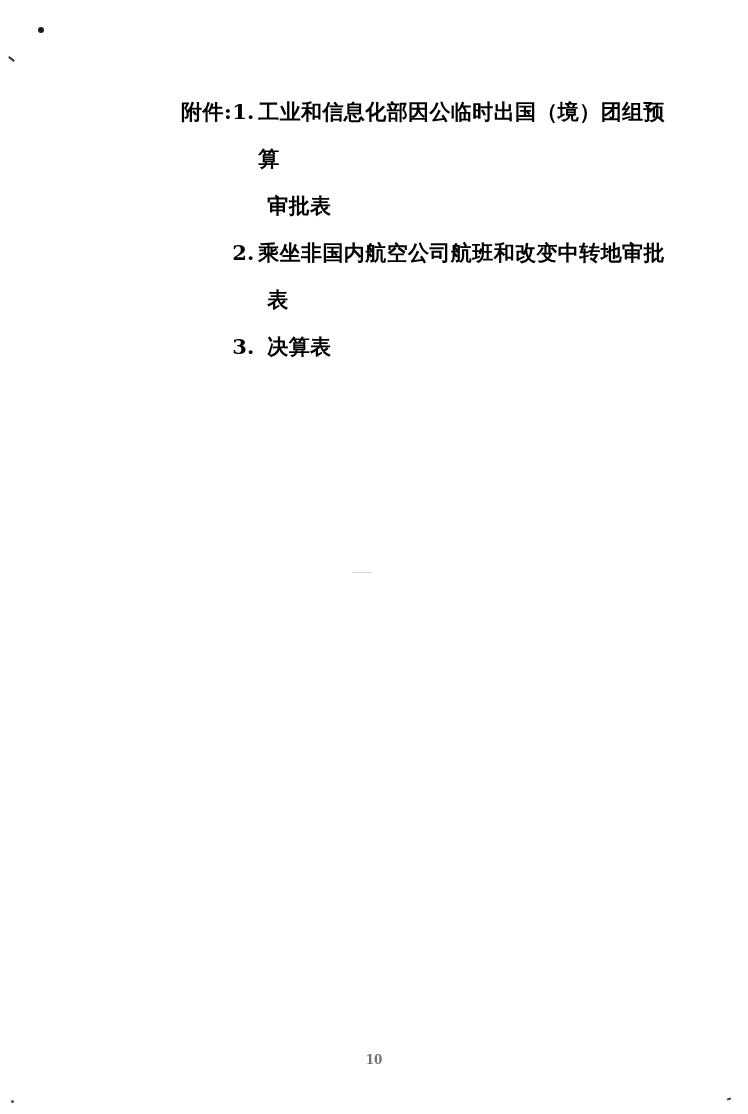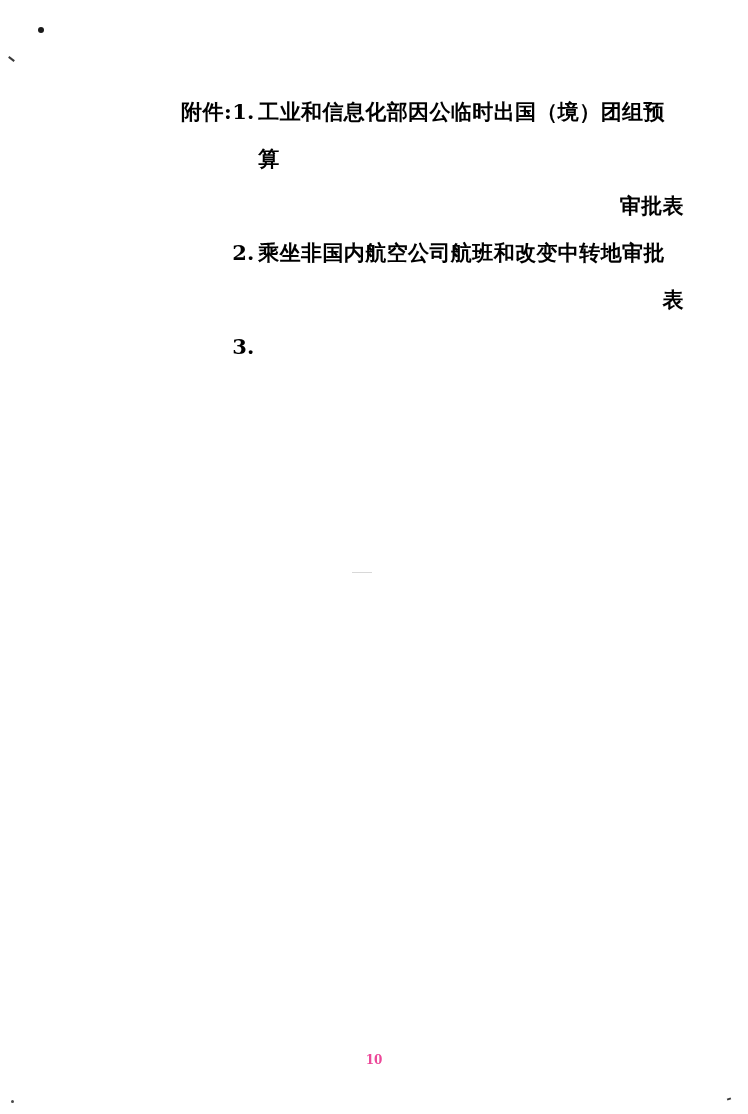--- a/index.html
+++ b/index.html
@@ -100,34 +100,33 @@
     letter-spacing: 0px;
   }
   .att-text {
     flex: 1 1 auto;
     letter-spacing: 0.4px;
     text-indent: 0;
   }
   .att-text .cont {
     display: block;
     margin-left: 9px;
-    text-align: right;
   }
 
   
   #page-number {
     position: absolute;
     left: 0;
     right: 0;
     top: 1053px;
     text-align: center;
     font-size: 12px;
     font-weight: 700;
     font-family: "DejaVu Serif", "Liberation Serif", serif;
-    color: #ec4899;
+    color: #737373;
   }
 </style>
 </head>
 <body>
 
 <div class="speck" id="speck-top-dot"></div>
 <div class="speck" id="speck-tick"></div>
 <div class="speck" id="speck-mid-faint"></div>
 <div class="speck" id="speck-bottom-left"></div>
 <div class="speck" id="speck-bottom-right"></div>
@@ -149,20 +148,21 @@
         <span class="att-num">2.</span>
         <span class="att-text">
           <span>乘坐非国内航空公司航班和改变中转地审批</span>
           <span class="cont">表</span>
         </span>
       </div>
 
       <div class="att-item">
         <span class="att-num">3.</span>
         <span class="att-text">
+          <span class="cont">决算表</span>
         </span>
       </div>
 
     </div>
   </div>
 </div>
 
 <div id="page-number">10</div>
 
 </body></html>

